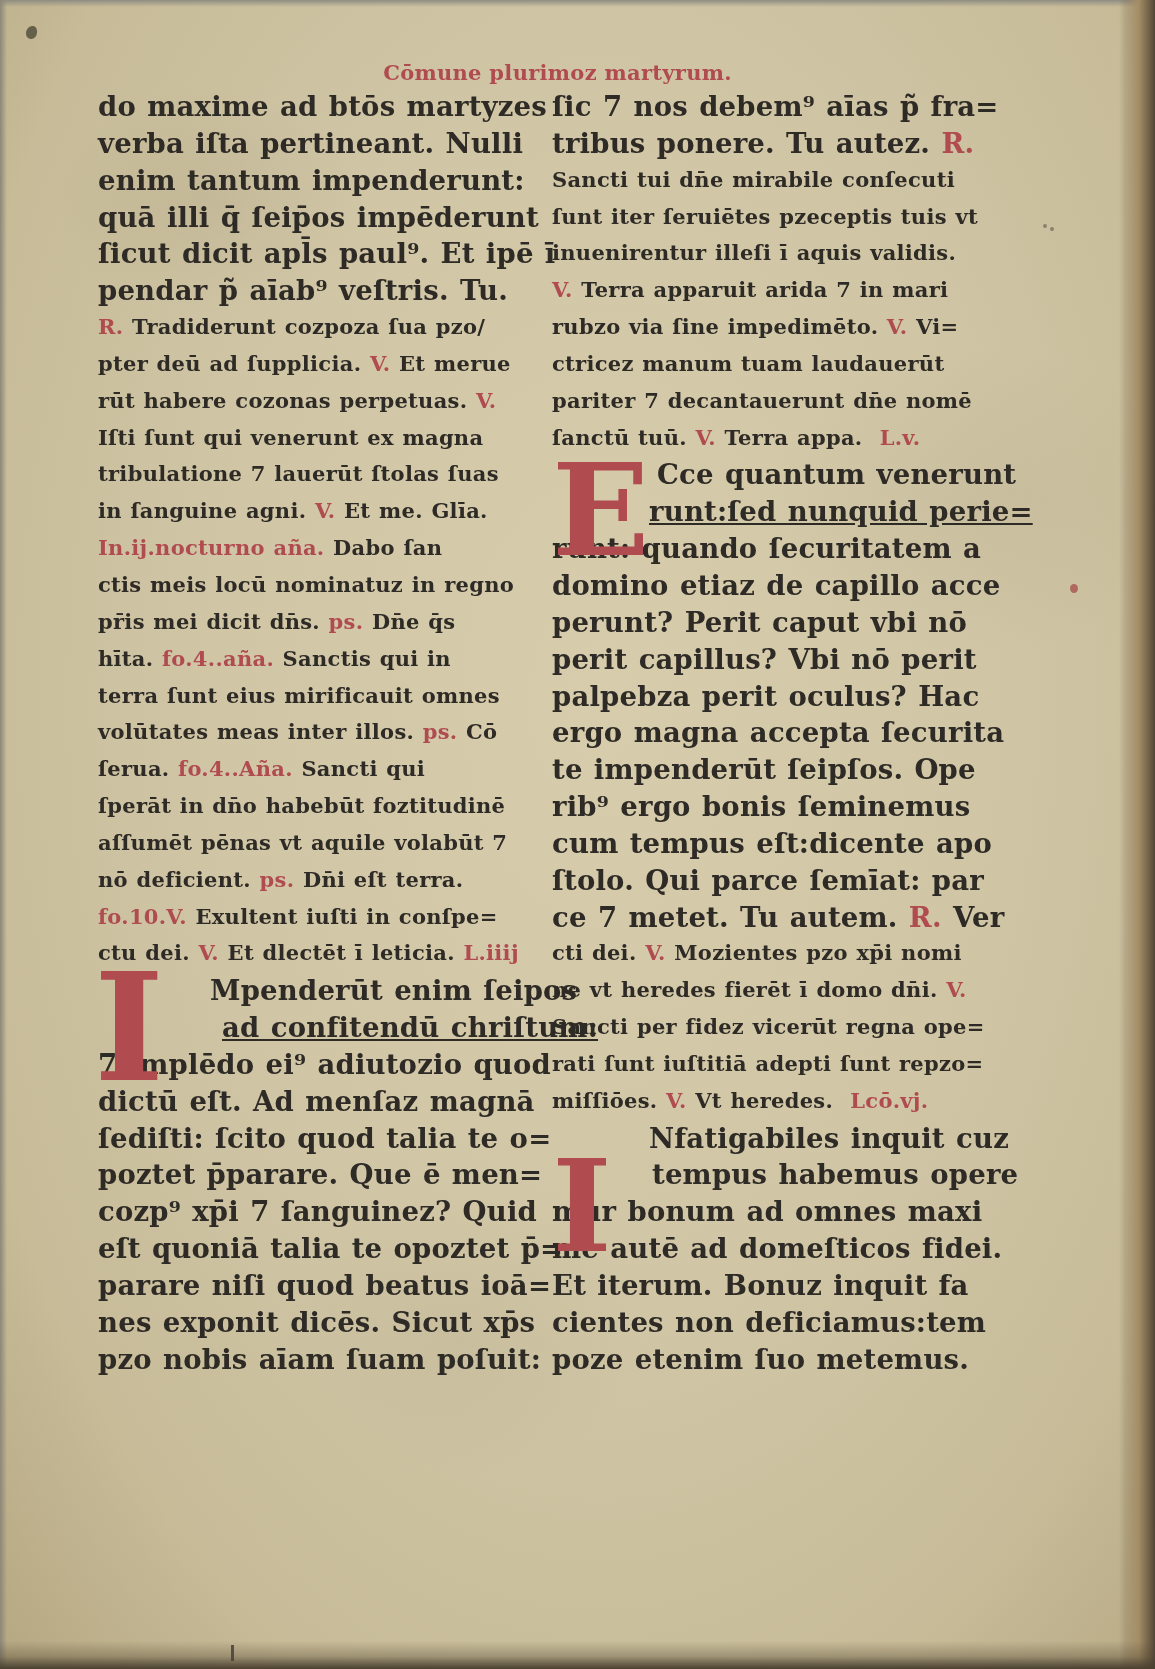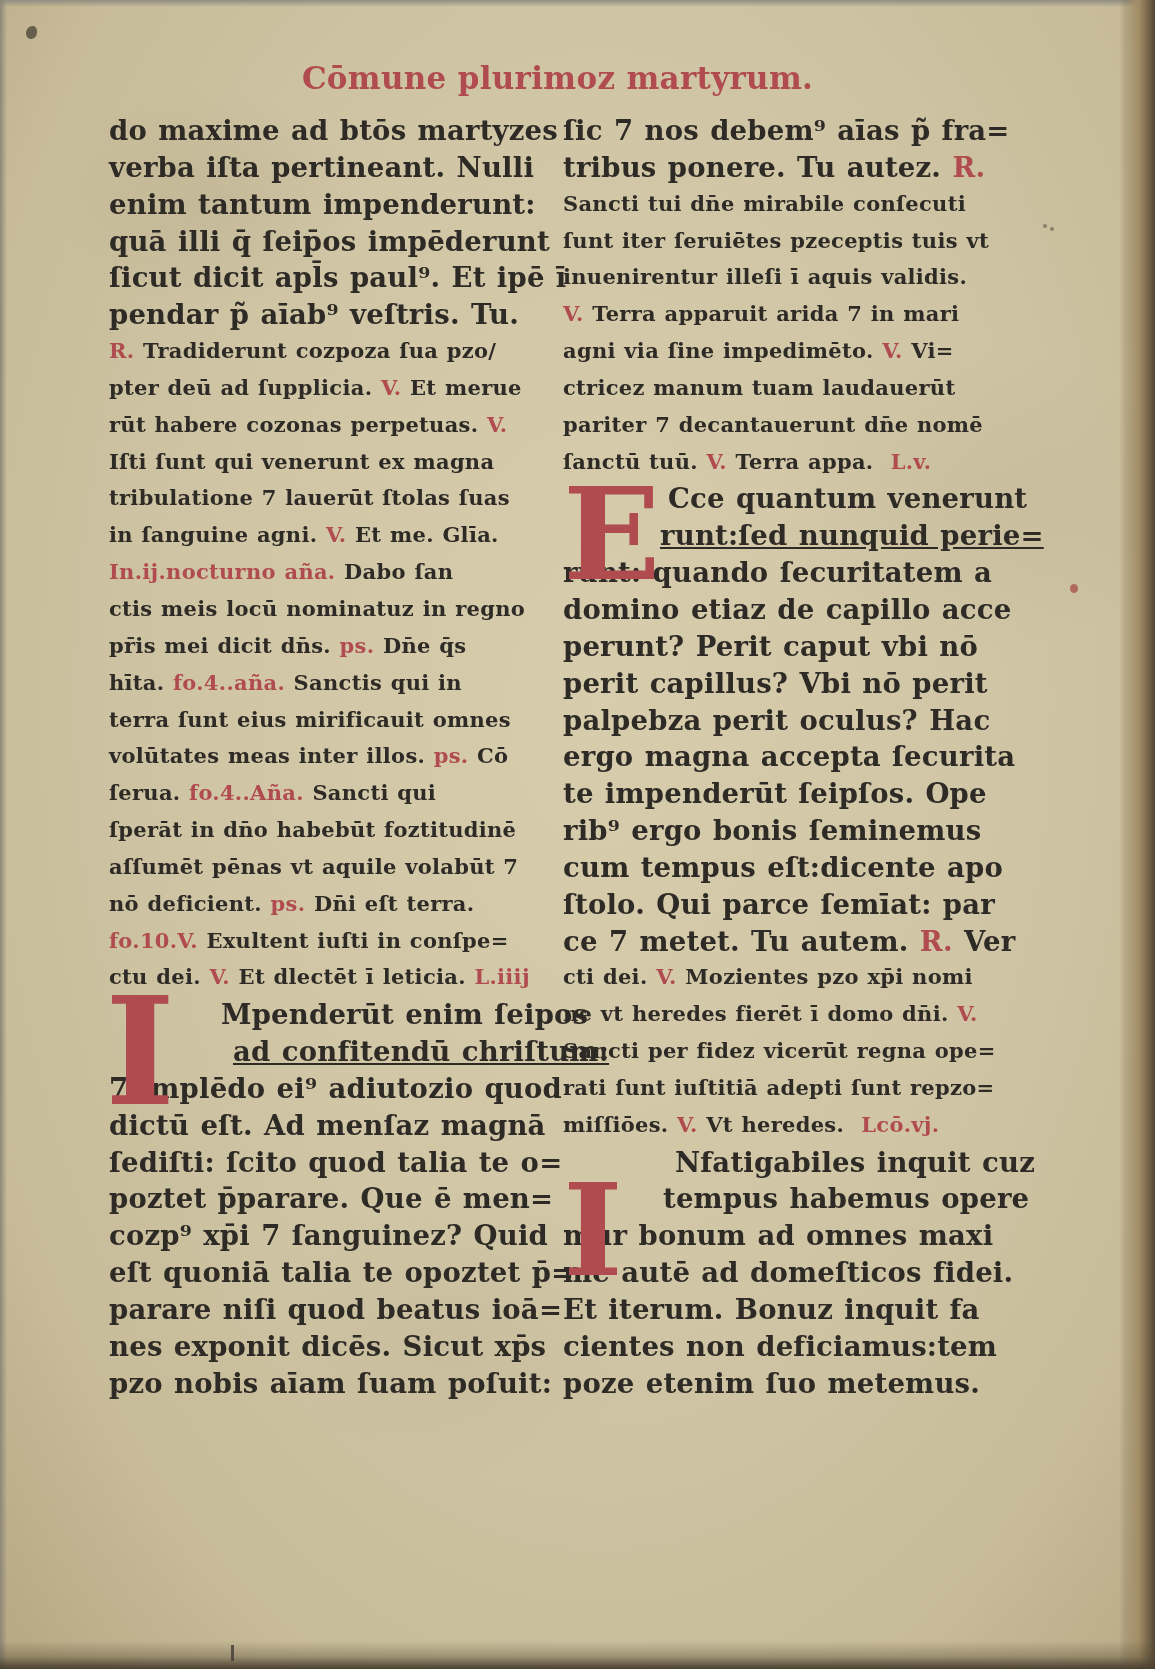--- a/index.html
+++ b/index.html
@@ -25,24 +25,24 @@
     background:linear-gradient(rgba(0,0,0,0), rgba(80,68,48,.35) 55%, #49402f 100%);}
   .speck{position:absolute;pointer-events:none;}
   .speck-1{left:26px;top:26px;width:11px;height:13px;background:#55503f;border-radius:60% 40% 55% 45%;opacity:.85;}
   .speck-2{left:1070px;top:584px;width:8px;height:9px;background:#a8524e;border-radius:50%;opacity:.8;}
   .speck-3{left:231px;top:1645px;width:3px;height:16px;background:#46413a;opacity:.85;}
   .speck-4{left:1043px;top:224px;width:4px;height:4px;border-radius:50%;background:#6b6759;box-shadow:7px 3px 0 #6b6759;opacity:.7;}
 
   .header{
     position:absolute;top:60px;left:0;right:40px;
     text-align:center;
-    font-size:31px;font-weight:700;
+    font-size:21px;font-weight:700;
     color:#b04b4f;letter-spacing:.3px;
   }
-  .col{position:absolute;top:112px;margin-left:11px;}
+  .col{position:absolute;top:88px;}
   #col-left{left:98px;width:450px;}
   #col-right{left:552px;width:472px;}
   .line{height:36.85px;line-height:36.85px;white-space:pre;font-weight:700;color:#2e2a25;}
   .lg{font-size:27.5px;letter-spacing:.2px;word-spacing:1.5px;}
   .sm{font-size:21px;letter-spacing:.3px;word-spacing:1px;}
   .red{color:#b04b4f;}
   .ink{color:#2e2a25;}
   .dropcap{position:absolute;color:#b04b4f;font-weight:700;line-height:1;}
 </style>
 </head>
@@ -98,21 +98,21 @@
       <div class="line lg"><span class="ink">pzo nobis aīam ſuam poſuit:</span></div>
       <span class="dropcap" style="top: 864px; left: -4px; font-size: 150px;">I</span>
     </div>
   <div class="col" id="col-right">
       <div class="line lg"><span class="ink">ſic 7 nos debem⁹ aīas p̃ fra=</span></div>
       <div class="line lg"><span class="ink">tribus ponere. Tu autez. </span><span class="red">R.</span></div>
       <div class="line sm"><span class="ink">Sancti tui dn̄e mirabile conſecuti</span></div>
       <div class="line sm"><span class="ink">ſunt iter ſeruiētes pzeceptis tuis vt</span></div>
       <div class="line sm"><span class="ink">inuenirentur illeſi ī aquis validis.</span></div>
       <div class="line sm"><span class="red">V. </span><span class="ink">Terra apparuit arida 7 in mari</span></div>
-      <div class="line sm"><span class="ink">agni via ſine impedimēto. </span><span class="red">V. </span><span class="ink">Vi=</span></div>
+      <div class="line sm"><span class="ink">rubzo via ſine impedimēto. </span><span class="red">V. </span><span class="ink">Vi=</span></div>
       <div class="line sm"><span class="ink">ctricez manum tuam laudauerūt</span></div>
       <div class="line sm"><span class="ink">pariter 7 decantauerunt dn̄e nomē</span></div>
       <div class="line sm"><span class="ink">ſanctū tuū. </span><span class="red">V. </span><span class="ink">Terra appa.  </span><span class="red">L.v.</span></div>
       <div class="line lg" style="padding-left: 105px;"><span class="ink">Cce quantum venerunt</span></div>
       <div class="line lg" style="padding-left: 97px; text-decoration: underline;"><span class="ink">runt:ſed nunquid perie=</span></div>
       <div class="line lg"><span class="ink">runt: quando ſecuritatem a</span></div>
       <div class="line lg"><span class="ink">domino etiaz de capillo acce</span></div>
       <div class="line lg"><span class="ink">perunt? Perit caput vbi nō</span></div>
       <div class="line lg"><span class="ink">perit capillus? Vbi nō perit</span></div>
       <div class="line lg"><span class="ink">palpebza perit oculus? Hac</span></div>
@@ -120,21 +120,21 @@
       <div class="line lg"><span class="ink">te impenderūt ſeipſos. Ope</span></div>
       <div class="line lg"><span class="ink">rib⁹ ergo bonis ſeminemus</span></div>
       <div class="line lg"><span class="ink">cum tempus eſt:dicente apo</span></div>
       <div class="line lg"><span class="ink">ſtolo. Qui parce ſemīat: par</span></div>
       <div class="line lg"><span class="ink">ce 7 metet. Tu autem. </span><span class="red">R. </span><span class="ink">Ver</span></div>
       <div class="line sm"><span class="ink">cti dei. </span><span class="red">V. </span><span class="ink">Mozientes pzo xp̄i nomi</span></div>
       <div class="line sm"><span class="ink">ne vt heredes fierēt ī domo dn̄i. </span><span class="red">V.</span></div>
       <div class="line sm"><span class="ink">Sancti per fidez vicerūt regna ope=</span></div>
       <div class="line sm"><span class="ink">rati ſunt iuſtitiā adepti ſunt repzo=</span></div>
       <div class="line sm"><span class="ink">miſſiōes. </span><span class="red">V. </span><span class="ink">Vt heredes.  </span><span class="red">Lcō.vj.</span></div>
-      <div class="line lg" style="padding-left: 97px; text-align: right;"><span class="ink">Nfatigabiles inquit cuz</span></div>
+      <div class="line lg" style="padding-left: 97px;"><span class="ink">Nfatigabiles inquit cuz</span></div>
       <div class="line lg" style="padding-left: 100px;"><span class="ink">tempus habemus opere</span></div>
       <div class="line lg"><span class="ink">mur bonum ad omnes maxi</span></div>
       <div class="line lg"><span class="ink">me autē ad domeſticos fidei.</span></div>
       <div class="line lg"><span class="ink">Et iterum. Bonuz inquit fa</span></div>
       <div class="line lg"><span class="ink">cientes non deficiamus:tem</span></div>
       <div class="line lg"><span class="ink">poze etenim ſuo metemus.</span></div>
       <span class="dropcap" style="top: 358px; left: 0px; font-size: 128px;">E</span>
       <span class="dropcap" style="top: 1054px; left: 0px; font-size: 128px;">I</span>
     </div>
 </div>

